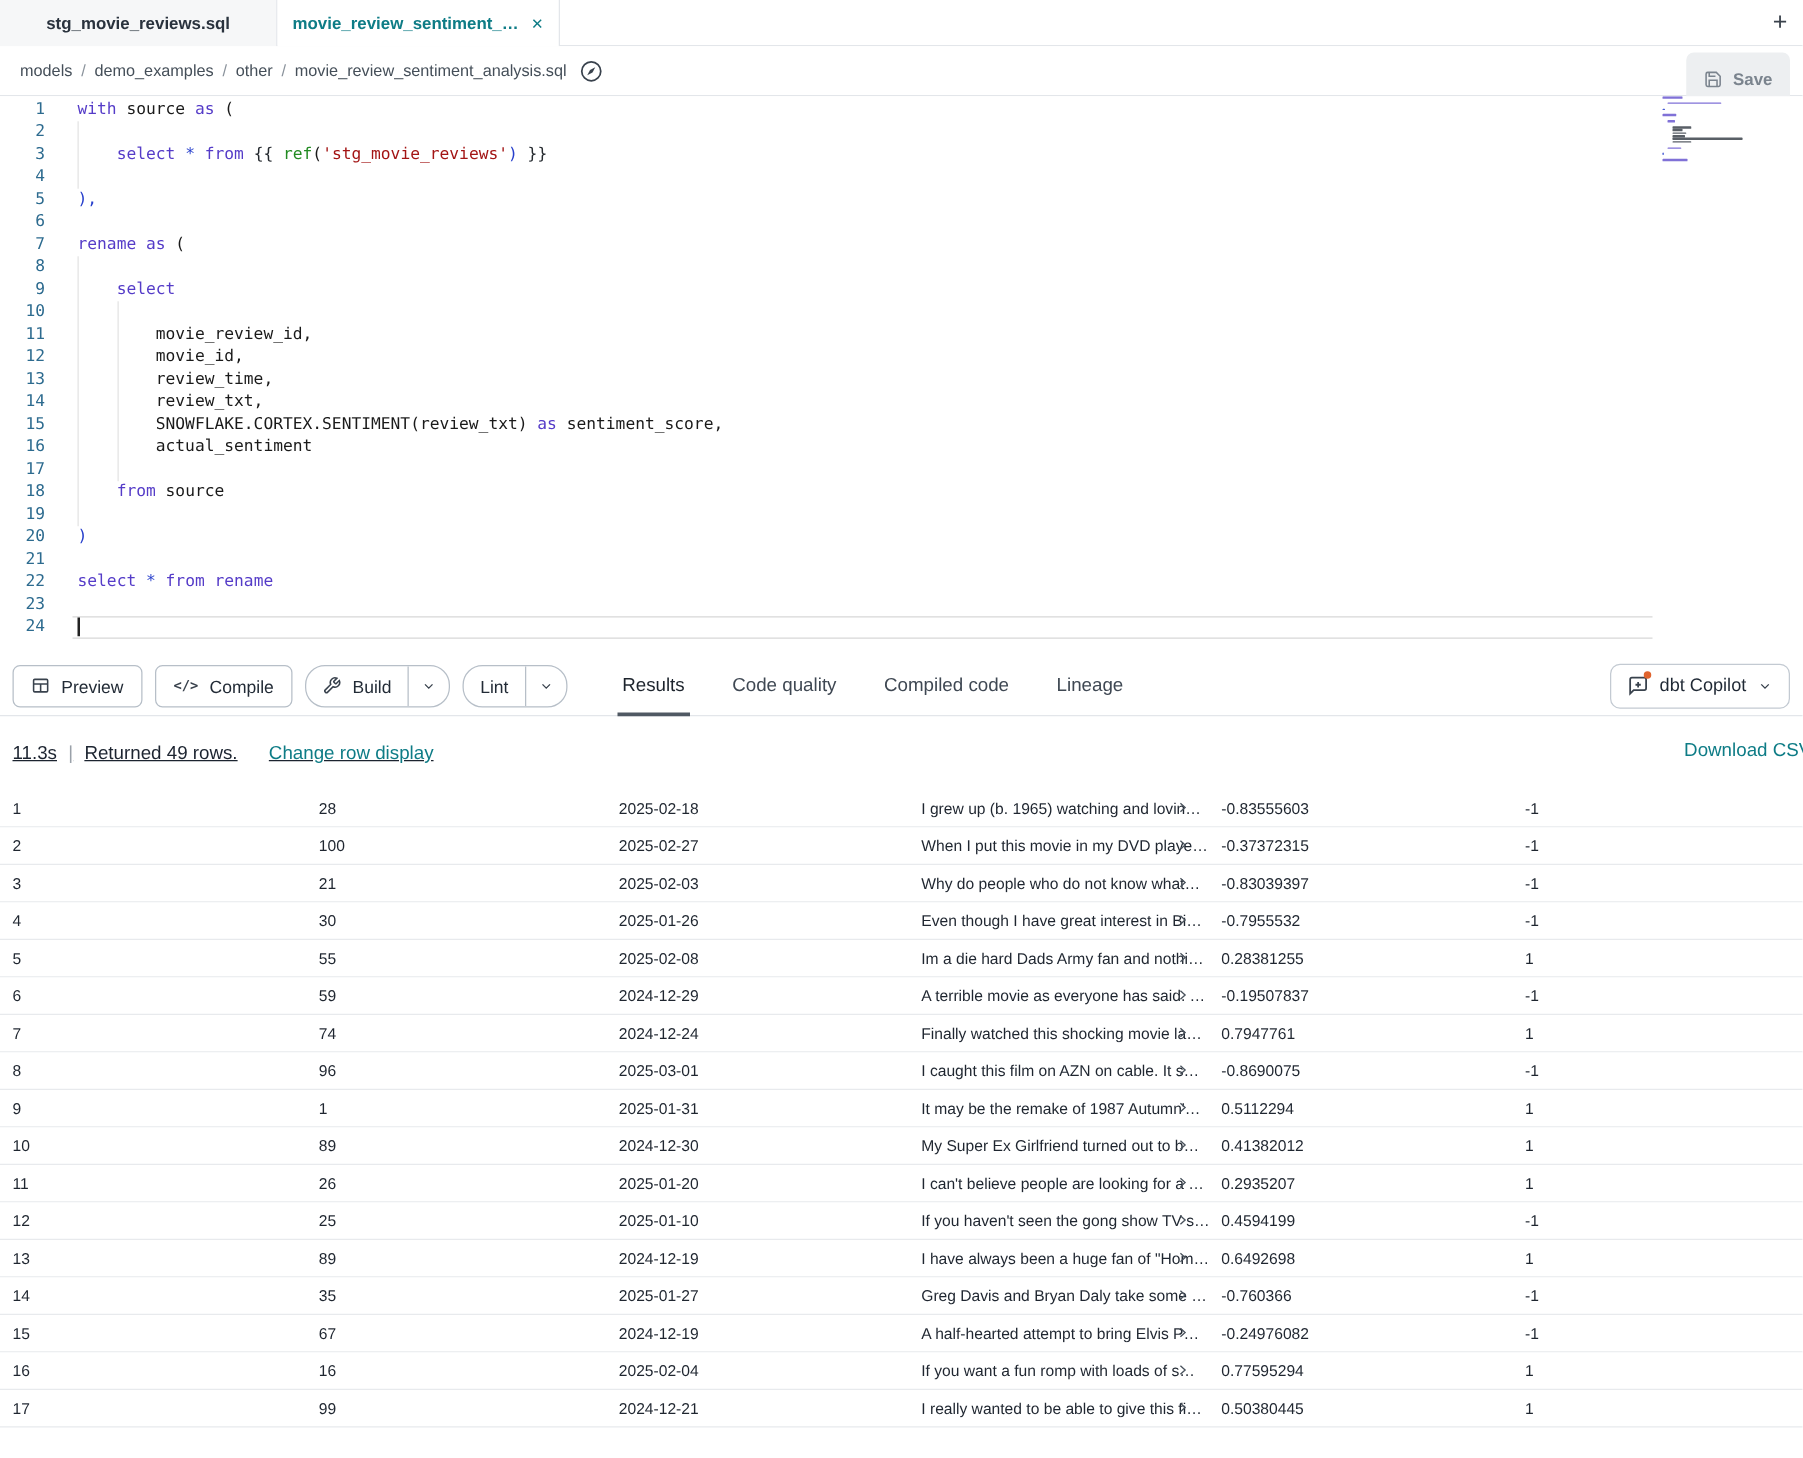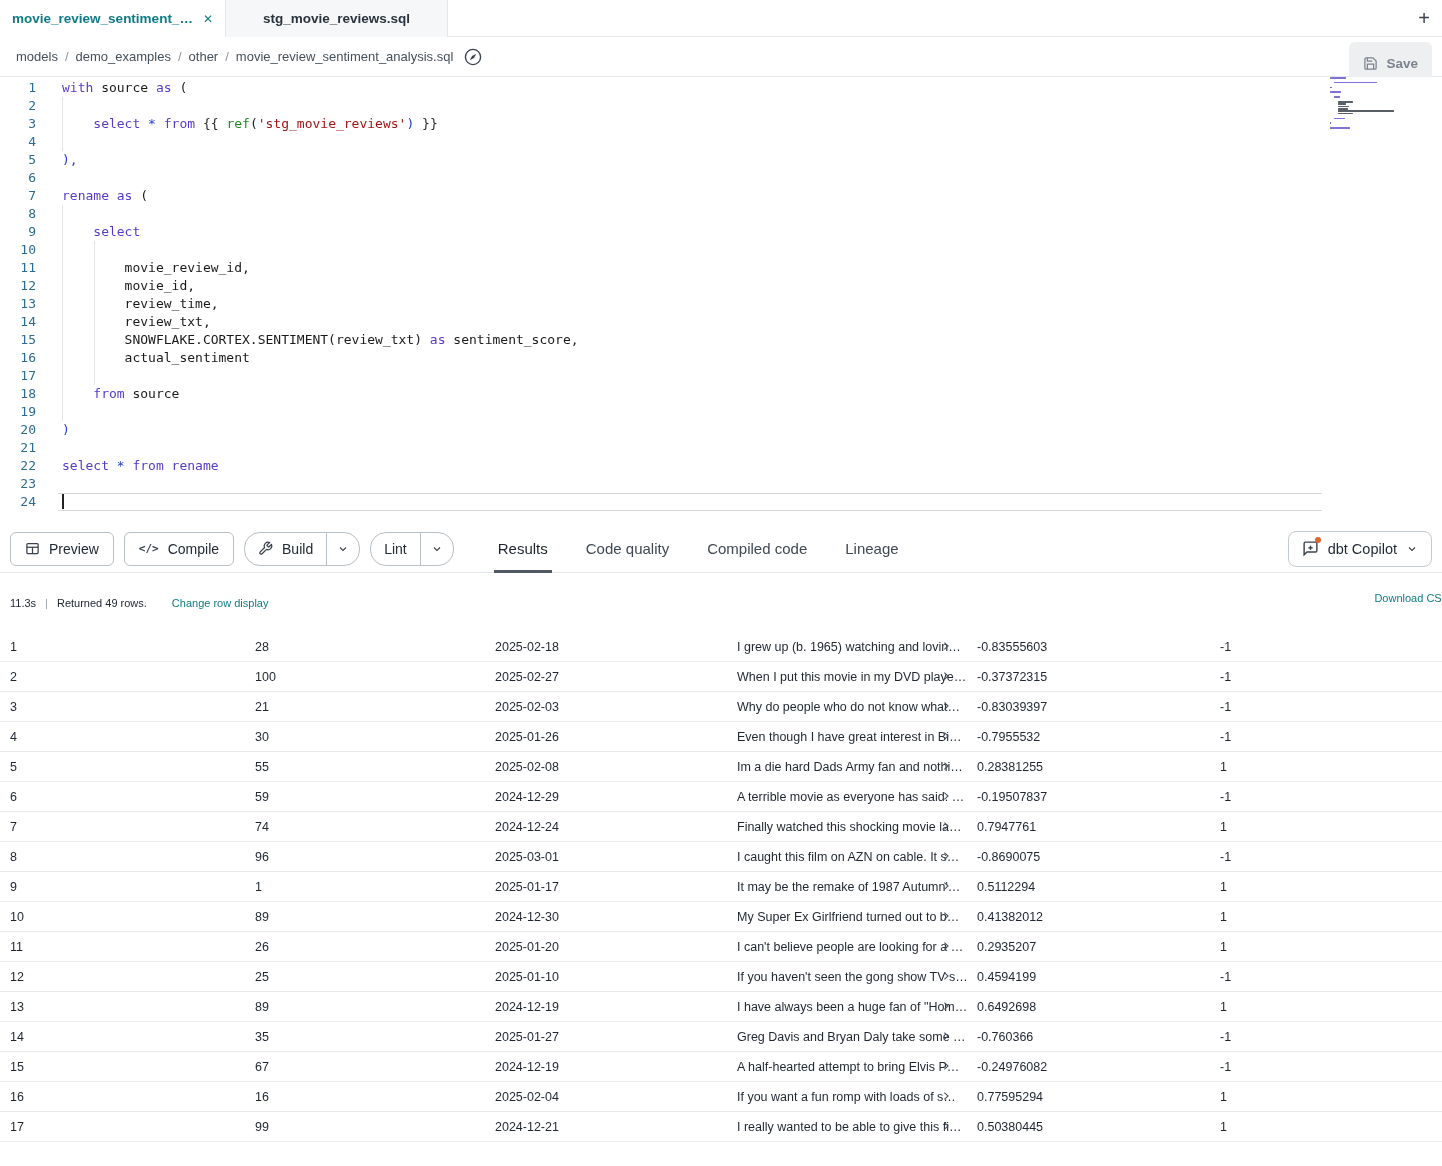--- a/index.html
+++ b/index.html
@@ -67,21 +67,21 @@
           color:#3f4853; position:relative; cursor:pointer; }
   .rtab.active { color:#1c232c; }
   .rtab.active::after { content:""; position:absolute; left:0; right:0; bottom:0; height:3px;
                         background:#505963; }
   .copilot { margin-left:auto; height:36px; border:1px solid #c3cad2; border-radius:8px; background:#fff;
              display:flex; align-items:center; gap:9px; padding:0 13px; font-size:14.5px; color:#1f2834;
              cursor:pointer; }
 
   
   .statusrow { position:absolute; top:573px; left:0; width:1442px; height:59px; display:flex;
-               align-items:center; padding-left:10px; font-size:11px; color:#1c2430; }
+               align-items:center; padding-left:10px; font-size:15px; color:#1c2430;text-decoration:underline; }
   .status-sep { color:#9aa1a9; margin:0 9px; }
   .link { color:#0e7c86; cursor:pointer;text-align:right; }
   .change-link { margin-left:25px; }
   .download-link { position:absolute; right:-7px; top:19px; }
 
   
   .rtable { position:absolute; top:632px; left:0; width:1442px; }
   .thead { height:28px; background:#f6f7f9; border-top:1px solid #e3e6ea; border-bottom:1px solid #e3e6ea;
            display:flex; align-items:center; }
   .th { font-size:11px; font-weight:700; color:#3d4654; letter-spacing:0.3px; padding-left:10px; }
@@ -92,26 +92,26 @@
   .expand { position:absolute; right:16px; top:1px; display:flex; align-items:center; cursor:pointer; }
   .c0 { width:245px; } .c1 { width:240px; } .c2 { width:242px; }
   .c3 { width:240px; } .c4 { width:243px; } .c5 { width:232px; }
 
   svg { display:block; }
 </style>
 </head>
 <body>
 
 <div class="tabbar">
+  <div class="tab inactive">
+    <span>stg_movie_reviews.sql</span>
+  </div>
   <div class="tab active">
     <span>movie_review_sentiment_…</span>
     <span class="tab-close">✕</span>
-  </div>
-  <div class="tab inactive">
-    <span>stg_movie_reviews.sql</span>
   </div>
   <div class="newtab">+</div>
 </div>
 
 <div class="crumbrow">
   <span>models</span>
   <span class="crumb-sep">/</span>
   <span>demo_examples</span>
   <span class="crumb-sep">/</span>
   <span>other</span>
@@ -390,21 +390,21 @@
               <polyline points="8 4 17 12 8 20"></polyline>
             </svg>
           </span>
         </div>
         <div class="td c4"><span>-0.8690075</span></div>
         <div class="td c5"><span>-1</span></div>
       </div>
       <div class="trow">
         <div class="td c0"><span>9</span></div>
         <div class="td c1"><span>1</span></div>
-        <div class="td c2"><span>2025-01-17</span></div>
+        <div class="td c2"><span>2025-01-31</span></div>
         <div class="td c3 td-review">
           <span>It may be the remake of 1987 Autumn'…</span>
           <span class="expand">
             <svg width="10" height="10" viewBox="0 0 24 24" fill="none" stroke="#49525c" stroke-width="2.6">
               <polyline points="8 4 17 12 8 20"></polyline>
             </svg>
           </span>
         </div>
         <div class="td c4"><span>0.5112294</span></div>
         <div class="td c5"><span>1</span></div>

